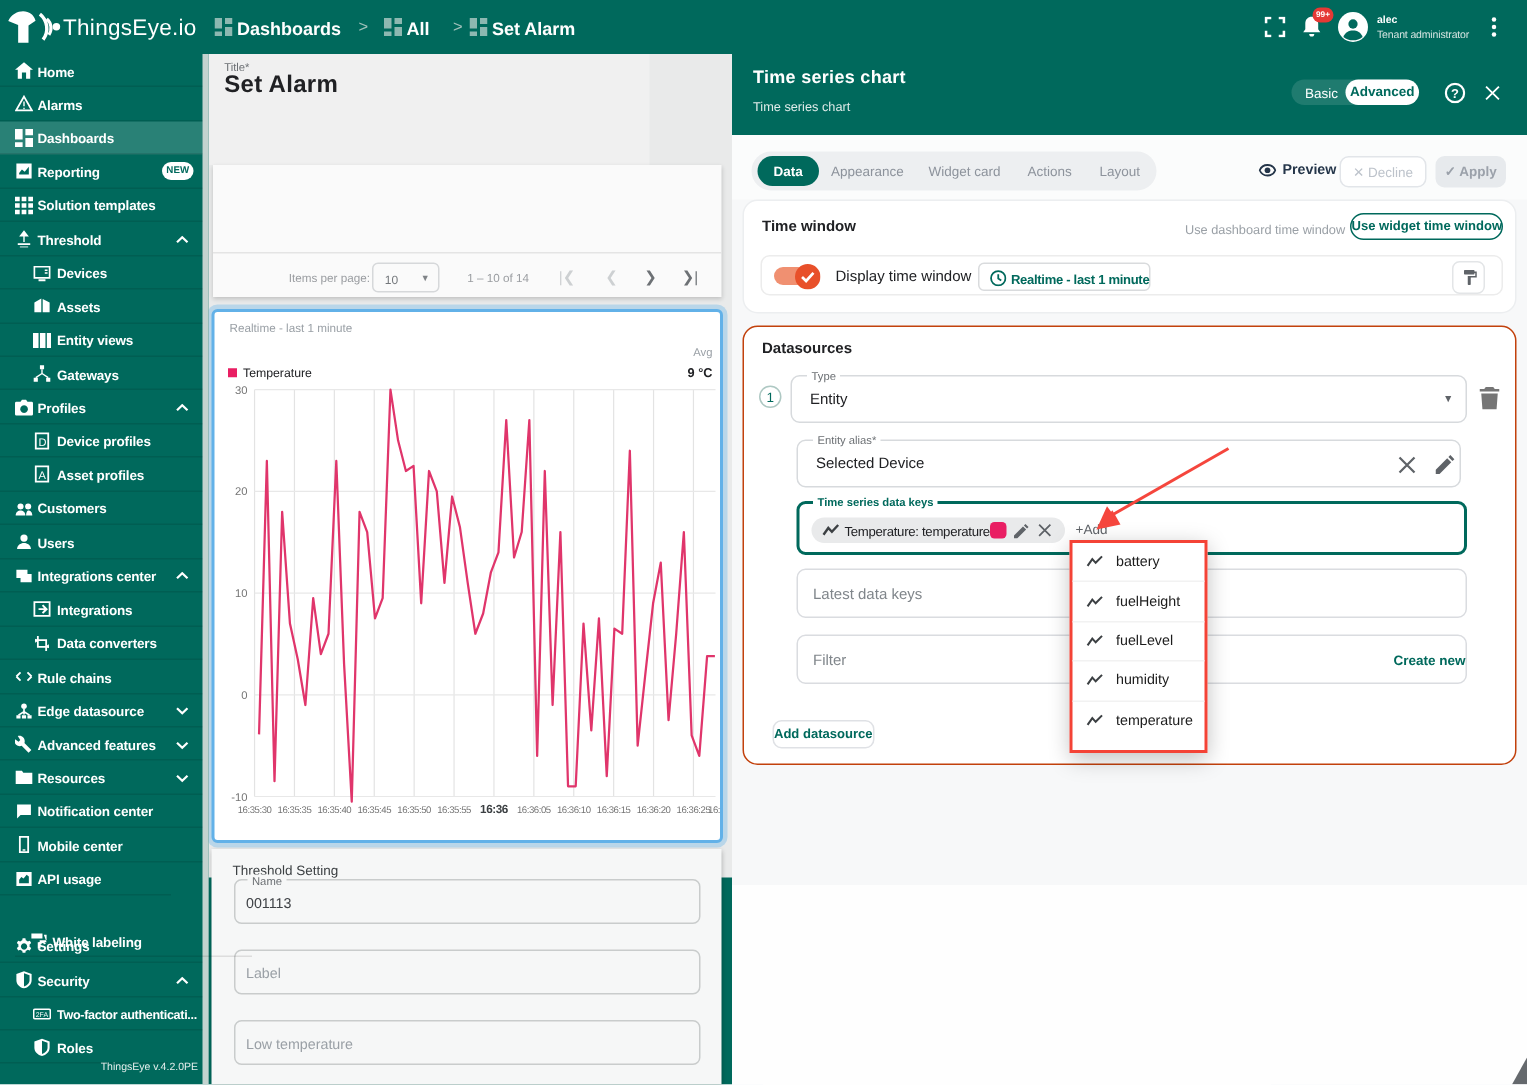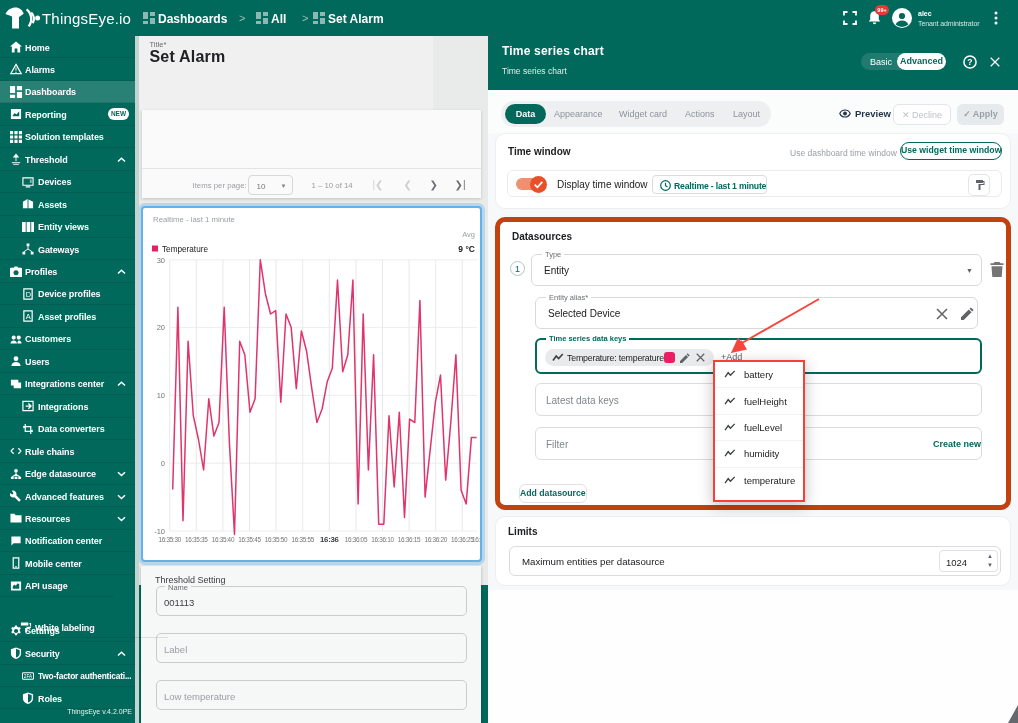--- a/index.html
+++ b/index.html
@@ -416,21 +416,21 @@
         <div class="abs" style="left:21px;top:5.5px;font-size:8.7px;font-weight:bold;color:#00695c;letter-spacing:-0.2px;white-space:nowrap;">Realtime - last 1 minute</div>
       </div>
       <div class="abs" style="left:460px;top:2.5px;width:22px;height:22px;border:1px solid #e3e5e7;border-radius:5px;">
         <svg class="abs" style="left:4.5px;top:4px;" width="12" height="13" viewBox="0 0 24 26">
             <path fill="#5f6368" d="M18,4 V3 a1,1 0 0 0 -1,-1 H5 A1,1 0 0 0 4,3 V7 a1,1 0 0 0 1,1 H17 a1,1 0 0 0 1,-1 V6 h1 v4 H9 v11 a1,1 0 0 0 1,1 h2 a1,1 0 0 0 1,-1 V12 h8 V4 Z"></path>
           </svg>
       </div>
     </div>
   </div>
 
-  <div class="abs" style="left:7px;top:217px;width:516px;height:293px;background:#fff;border-radius:10px;border:5px solid #c2410c;">
+  <div class="abs" style="left:7px;top:217px;width:516px;height:293px;background:#fff;border-radius:10px;border:1px solid #c2410c;">
     <div class="abs" style="left:12px;top:9px;font-size:10px;font-weight:bold;color:#202124;">Datasources</div>
     <div class="abs" style="left:10px;top:39px;width:15px;height:15px;border:1px solid #aec8c3;border-radius:50%;text-align:center;line-height:15px;font-size:9px;color:#00695c;">1</div>
 
     <div class="abs" style="left:31px;top:32px;width:451px;height:32px;border:1px solid #d7dadd;border-radius:6px;background:#fff;">
       <div class="abs" style="left:10px;top:-5px;background:#fff;padding:0 3px;font-size:7.5px;color:#6b6f73;">Type</div>
       <div class="abs" style="left:12px;top:10px;font-size:10px;color:#202124;">Entity</div>
       <div class="abs" style="left:434px;top:12px;font-size:7px;color:#5f6368;">▼</div>
     </div>
     <svg class="abs" style="left:490px;top:40px;" width="14" height="15" viewBox="0 0 14 15">
         <path fill="#757575" d="M4.5,0 h5 l1,1.3 h3 v1.7 h-13 v-1.7 h3 z M1.5,4.3 h11 l-0.8,10.7 h-9.4 z"></path>
@@ -470,30 +470,20 @@
       <div class="abs" style="left:397px;top:11px;font-size:9px;font-weight:bold;color:#00695c;white-space:nowrap;">Create new</div>
     </div>
 
     <div class="abs" style="left:35px;top:161px;width:447px;height:33px;border:1px solid #dadce0;border-radius:6px;background:#fff;">
       <div class="abs" style="left:10px;top:11px;font-size:10px;color:#80868b;">Latest data keys</div>
     </div>
 
     <div class="abs" style="left:19px;top:262px;width:68px;height:19px;border:1px solid #dfe1e5;border-radius:6px;background:#fff;text-align:left;line-height:17px;font-size:8.7px;font-weight:bold;color:#00695c;white-space:nowrap;">Add datasource</div>
   </div>
 
-  <div class="abs" style="left:7px;top:516px;width:516px;height:70px;background:#fff;border-radius:10px;border:1px solid #eceef0;">
-    <div class="abs" style="left:12px;top:9px;font-size:10px;font-weight:bold;color:#202124;">Limits</div>
-    <div class="abs" style="left:13px;top:29px;width:492px;height:30px;border:1px solid #dadce0;border-radius:6px;">
-      <div class="abs" style="left:12px;top:9px;font-size:9.7px;color:#202124;">Maximum entities per datasource</div>
-      <div class="abs" style="left:429px;top:3px;width:59px;height:22px;border:1px solid #e0e2e4;border-radius:4px;">
-        <div class="abs" style="left:6px;top:6px;font-size:9.5px;color:#202124;">1024</div>
-        <div class="abs" style="left:47px;top:1px;font-size:6px;color:#5f6368;line-height:9px;">▲<br>▼</div>
-      </div>
-    </div>
-  </div>
 
   <div class="abs" style="left:0;top:590px;width:530px;height:133px;background:#fefefe;"></div>
 
   <div class="abs" style="left:225px;top:360px;width:92px;height:142px;background:#fff;border:2px solid #f44336;box-shadow:0 4px 14px rgba(0,0,0,0.25);z-index:40;" id="dropdown">
     <div class="dditem">
         <svg width="12" height="9" viewBox="0 0 13 10">
           <path fill="none" stroke="#3c4043" stroke-width="1.5" d="M1,8 L4.5,3 L7,5.8 L11.7,1"></path>
         </svg>
         <span>battery</span>
       </div>

